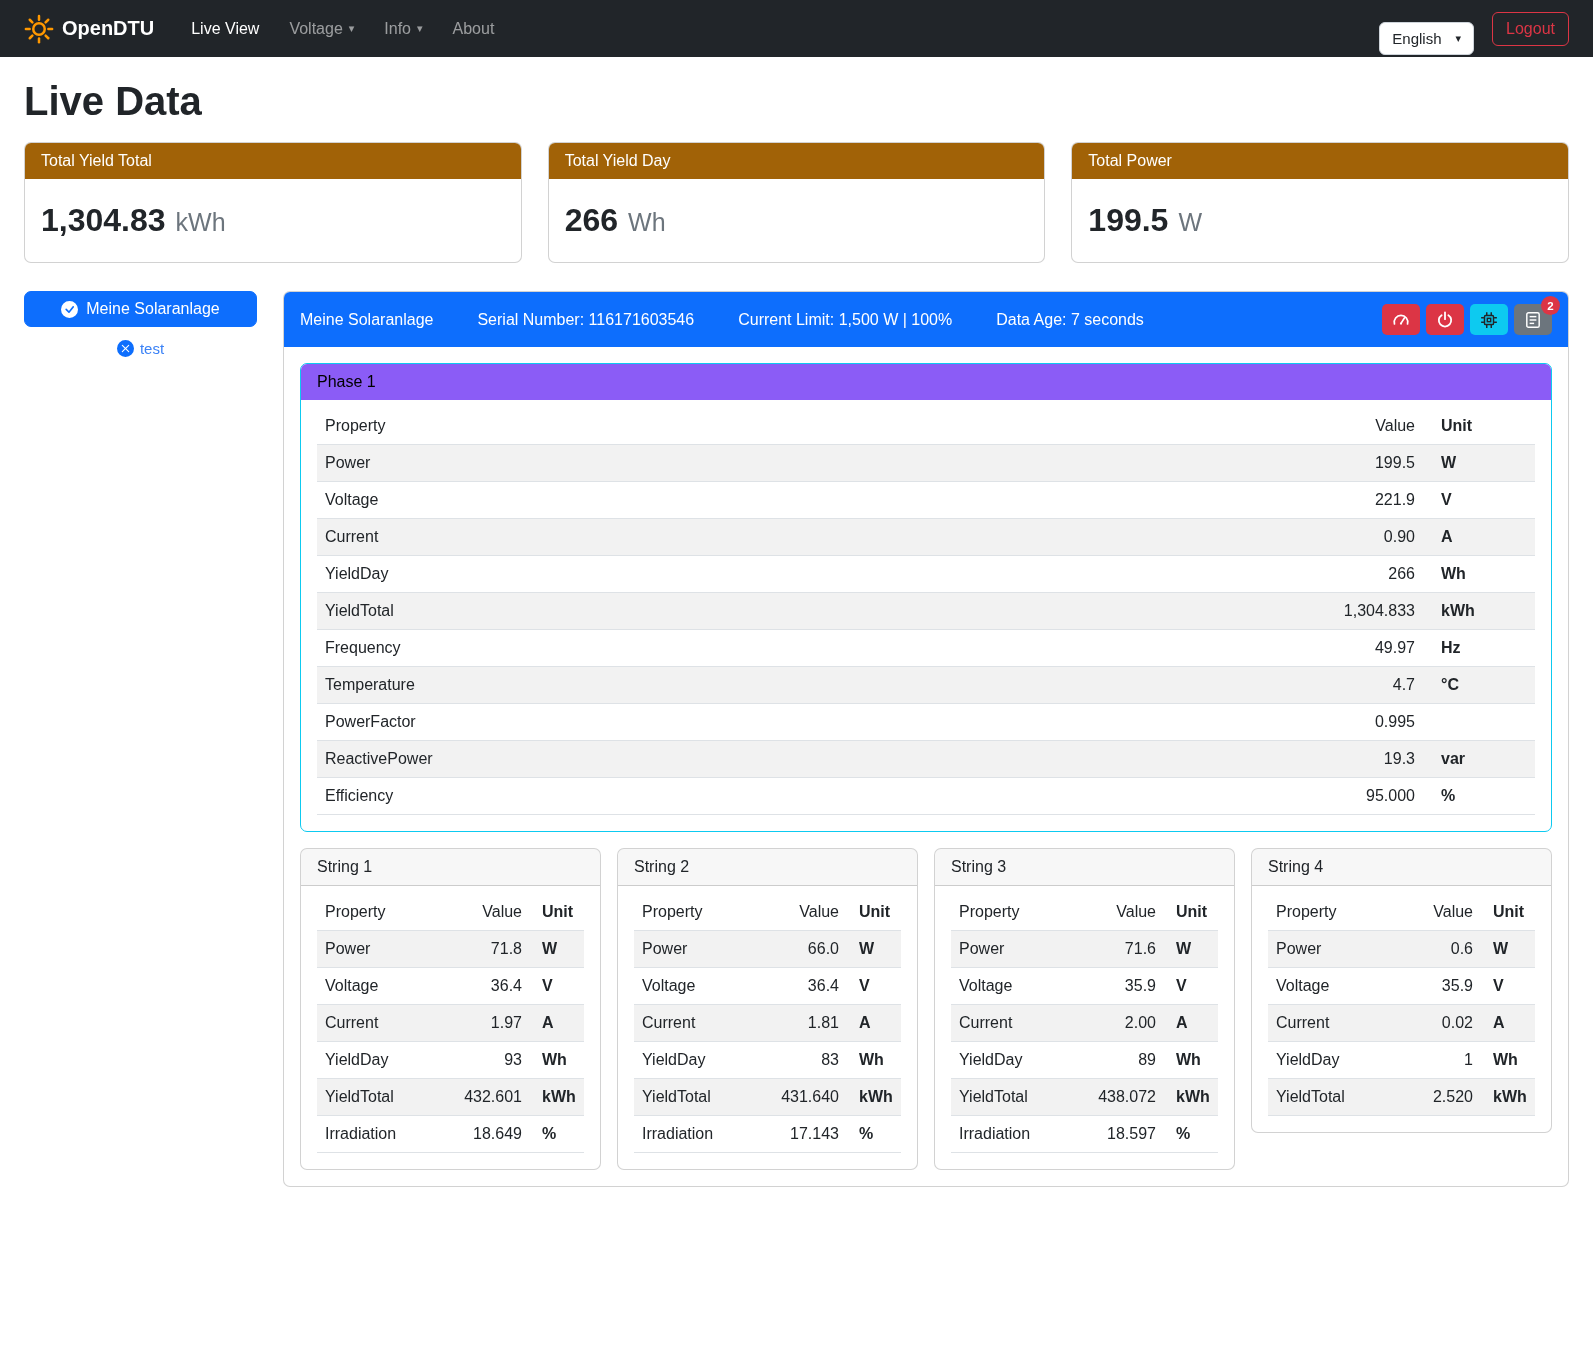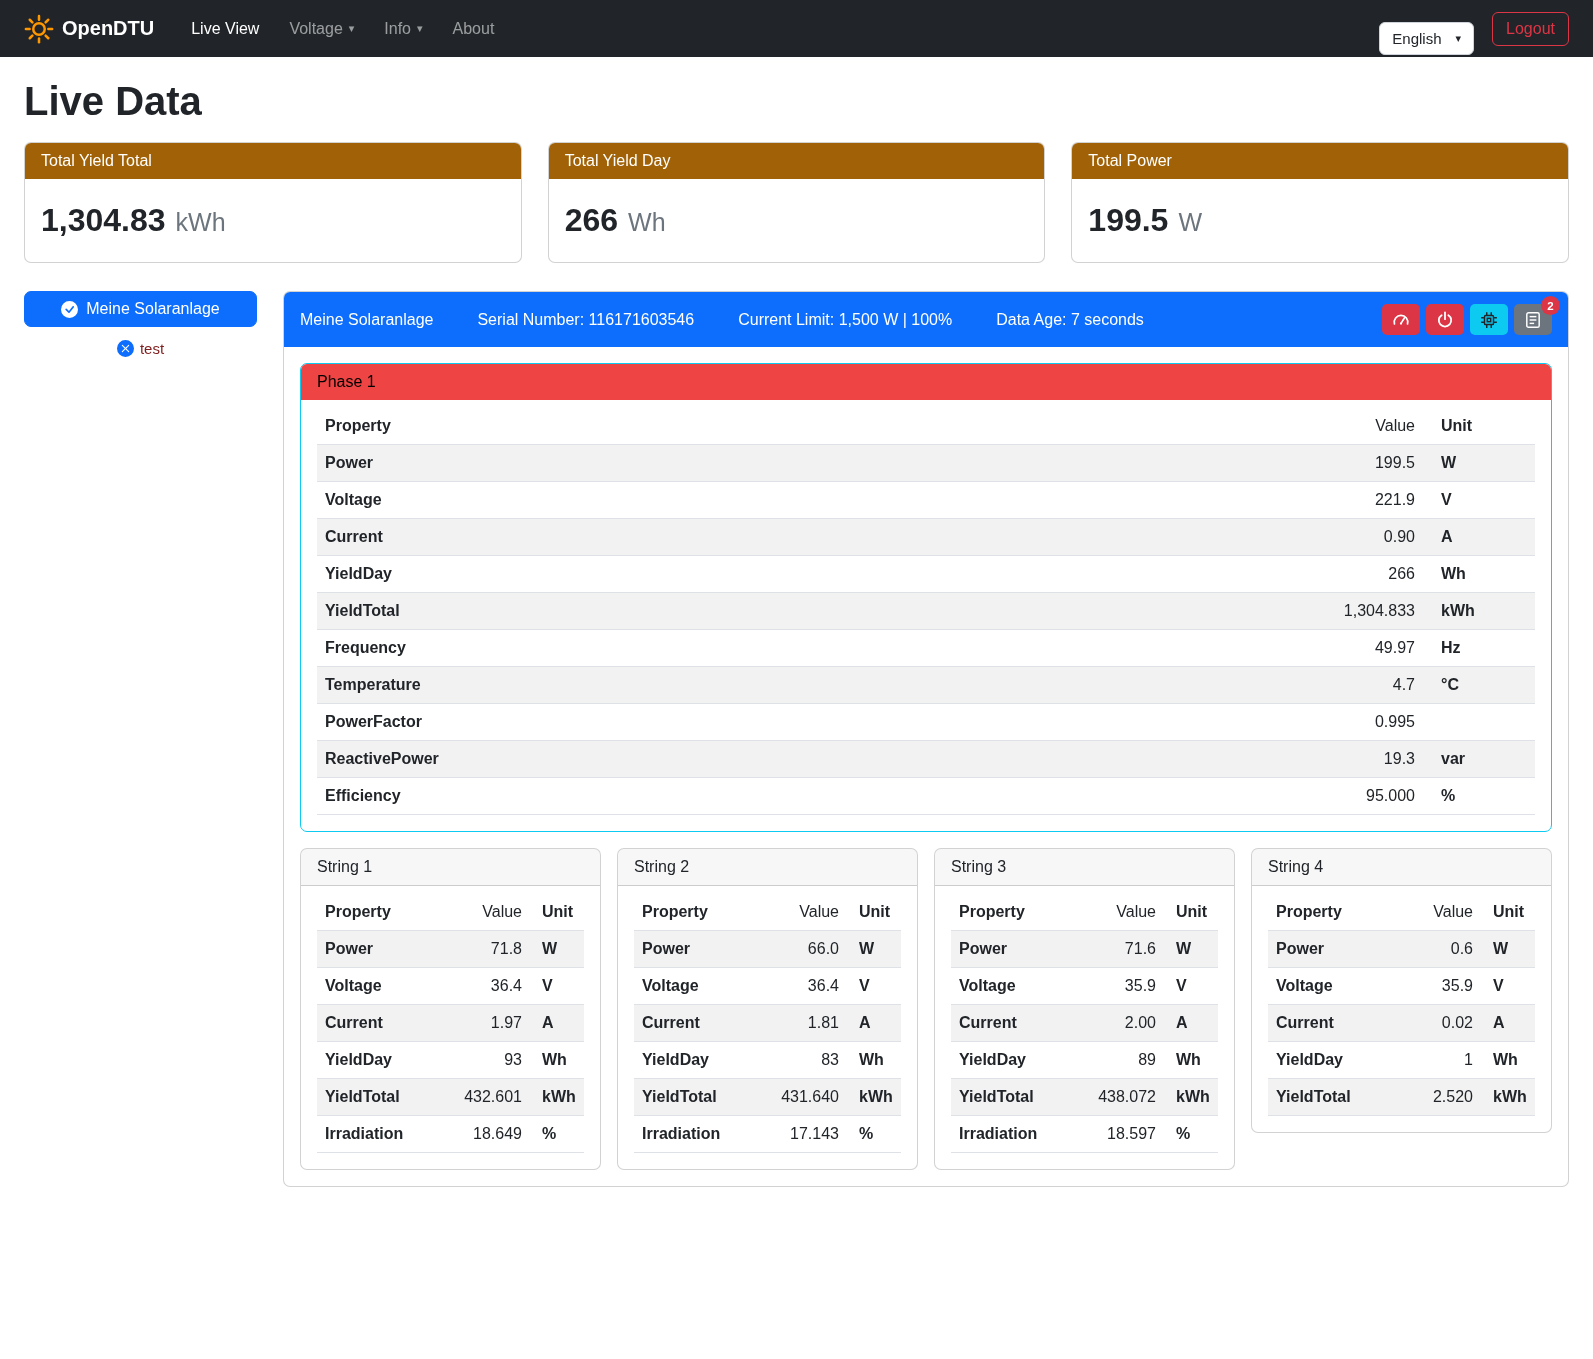--- a/index.html
+++ b/index.html
@@ -37,52 +37,52 @@
   .stat-unit { font-size:25px; font-weight:500; color:#6c757d; }
 
   .content-grid { display:grid; grid-template-columns:233px 1fr; gap:26px;
     margin-top:28px; align-items:start; }
 
   
   .selector-btn { width:100%; background:#0d6efd; border:1px solid #0d6efd;
     color:#fff; border-radius:7px; padding:8px 10px; font-size:16px; font-family:inherit;
     display:flex; align-items:center; justify-content:center; gap:8px; cursor:pointer; }
   .test-link { margin-top:13px; display:flex; align-items:center; justify-content:center;
-    gap:6px; color:#7f1d1d; font-size:15px; cursor:pointer; }
+    gap:6px; color:#3b82f6; font-size:15px; cursor:pointer; }
 
   
   .inv-card { border:1px solid rgba(0,0,0,.175); border-radius:7px; background:#fff; }
   .inv-header { background:#0d6efd; color:#fff; border-radius:6px 6px 0 0;
     display:flex; align-items:center; padding:12px 16px; gap:44px; }
   .inv-header .htext { white-space:nowrap; }
   .hbtn-group { margin-left:auto; display:flex; gap:6px; }
   .hbtn { width:38px; height:31px; border:none; border-radius:5px; cursor:pointer;
     display:flex; align-items:center; justify-content:center; position:relative; }
   .hbtn.danger { background:#dc3545; }
   .hbtn.info { background:#0dcaf0; }
   .hbtn.secondary { background:#6c757d; }
   .hbadge { position:absolute; top:-8px; right:-8px; background:#dc3545; color:#fff;
     min-width:19px; height:19px; border-radius:10px; font-size:11.5px; font-weight:700;
     display:flex; align-items:center; justify-content:center; padding:0 5px; }
   .inv-body { padding:16px; }
 
   
   .phase-card { border:1px solid #0dcaf0; border-radius:7px; background:#fff; }
-  .phase-header { background:#ef4444; color:#000; padding:9px 16px;
+  .phase-header { background:#8b5cf6; color:#000; padding:9px 16px;
     border-radius:6px 6px 0 0; font-size:16px; }
   .phase-body { padding:8px 16px 16px; }
 
   
   table.data-table { width:100%; border-collapse:collapse; table-layout:fixed;
     font-size:16px; }
   .data-table th, .data-table td { padding:9px 8px; border-bottom:1px solid #dee2e6;
     overflow:hidden; text-overflow:ellipsis; white-space:nowrap; }
   .data-table thead th { font-weight:700; }
   .data-table tbody tr:nth-child(odd) { background:rgba(0,0,0,.05); }
-  .data-table .prop { text-align:left; font-weight:700; }
+  .data-table .prop { text-align:left; font-weight:400; }
   .data-table .val  { text-align:right; font-weight:400; }
   .data-table .unit { text-align:left; font-weight:700; }
   .phase-table thead th.val  { width:170px; }
   .phase-table thead th.unit { width:112px; padding-left:18px; }
   .phase-table td.unit { padding-left:18px; }
   .string-table thead th.val  { width:86px; }
   .string-table thead th.unit { width:54px; padding-left:12px; }
   .string-table td.unit { padding-left:12px; }
 
   

